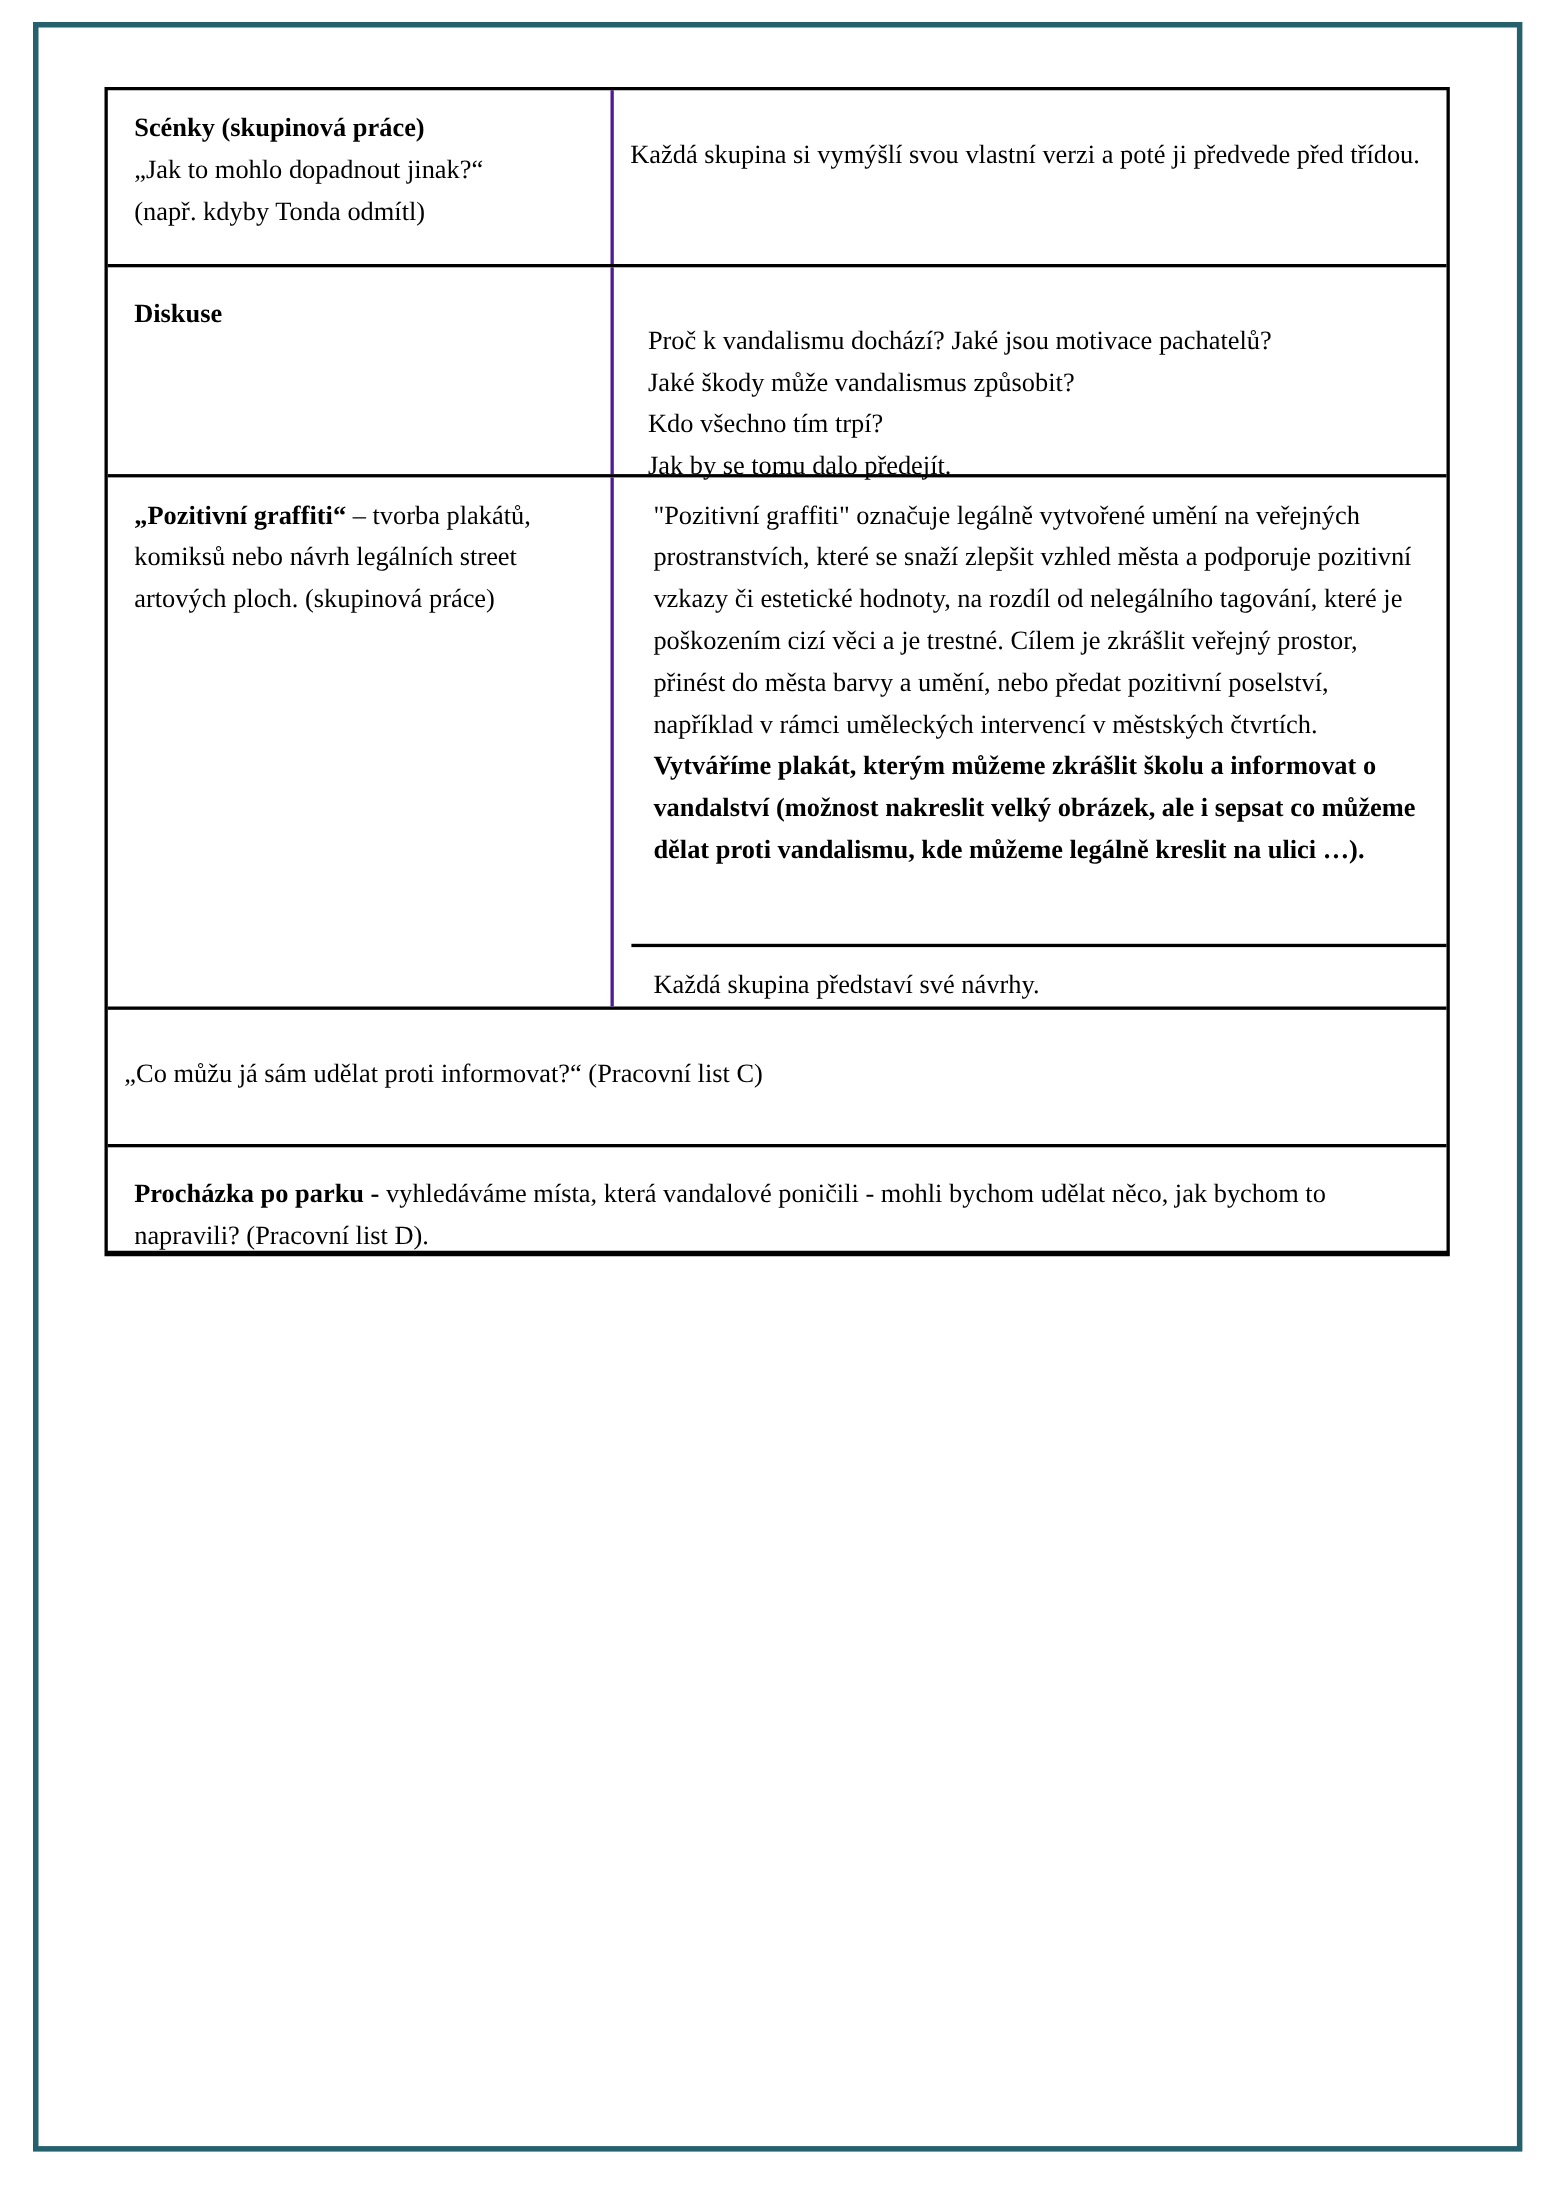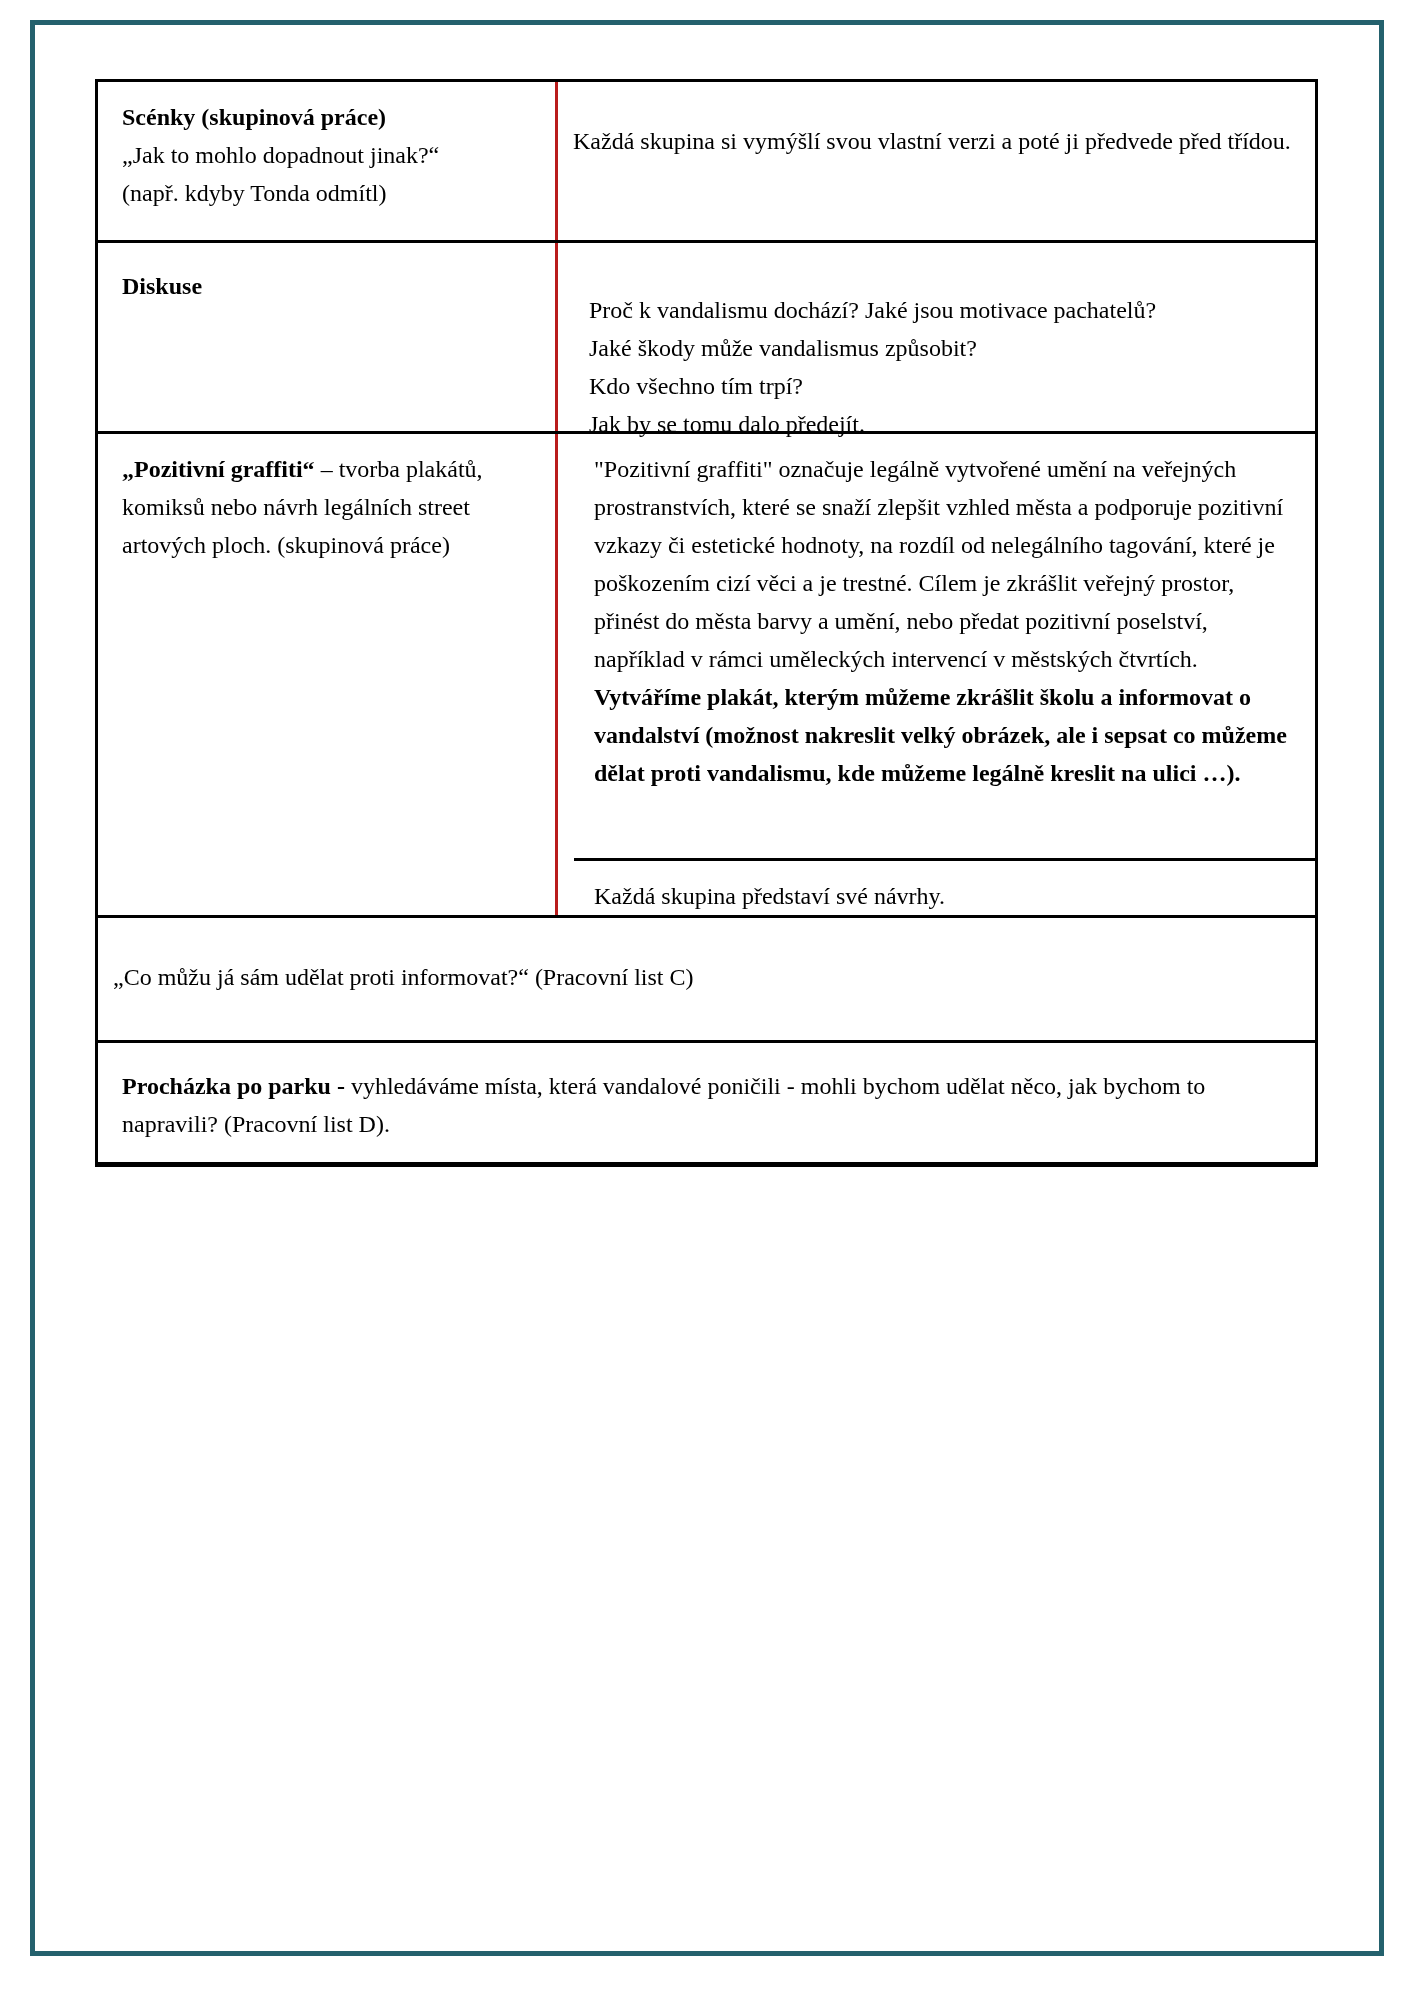--- a/index.html
+++ b/index.html
@@ -38,35 +38,35 @@
     box-sizing: border-box;
     background: #ffffff;
     font-size: 24px;
     line-height: 38px;
   }
   .t-row { display: flex; box-sizing: border-box; }
   .t-row + .t-row { border-top: 3px solid #000000; gap: 16px; }
   .cell-left {
     width: 460px;
     min-width: 460px;
-    border-right: 3px solid #b91c1c;
+    border-right: 3px solid #4c1d95;
     box-sizing: border-box;
     padding: 16px 24px 16px 24px;
   }
   .cell-right {
     flex: 1;
     box-sizing: border-box;
     padding: 16px 20px 16px 15px;
     margin-top: 24px;
   }
   .row-scenky  { height: 158px; }
   .row-diskuse { height: 191px; }
   .row-graffiti { height: 484px; }
   .row-reflexe { height: 125px; }
-  .row-prochazka { height: 122px; display: block; }
+  .row-prochazka { height: 97px; display: block; }
   .row-diskuse .cell-left,
   .row-diskuse .cell-right { padding-top: 24px; }
   .split-col {
     flex: 1;
     display: flex;
     flex-direction: column;
   }
   .split-top {
     height: 440px;
     box-sizing: border-box;

